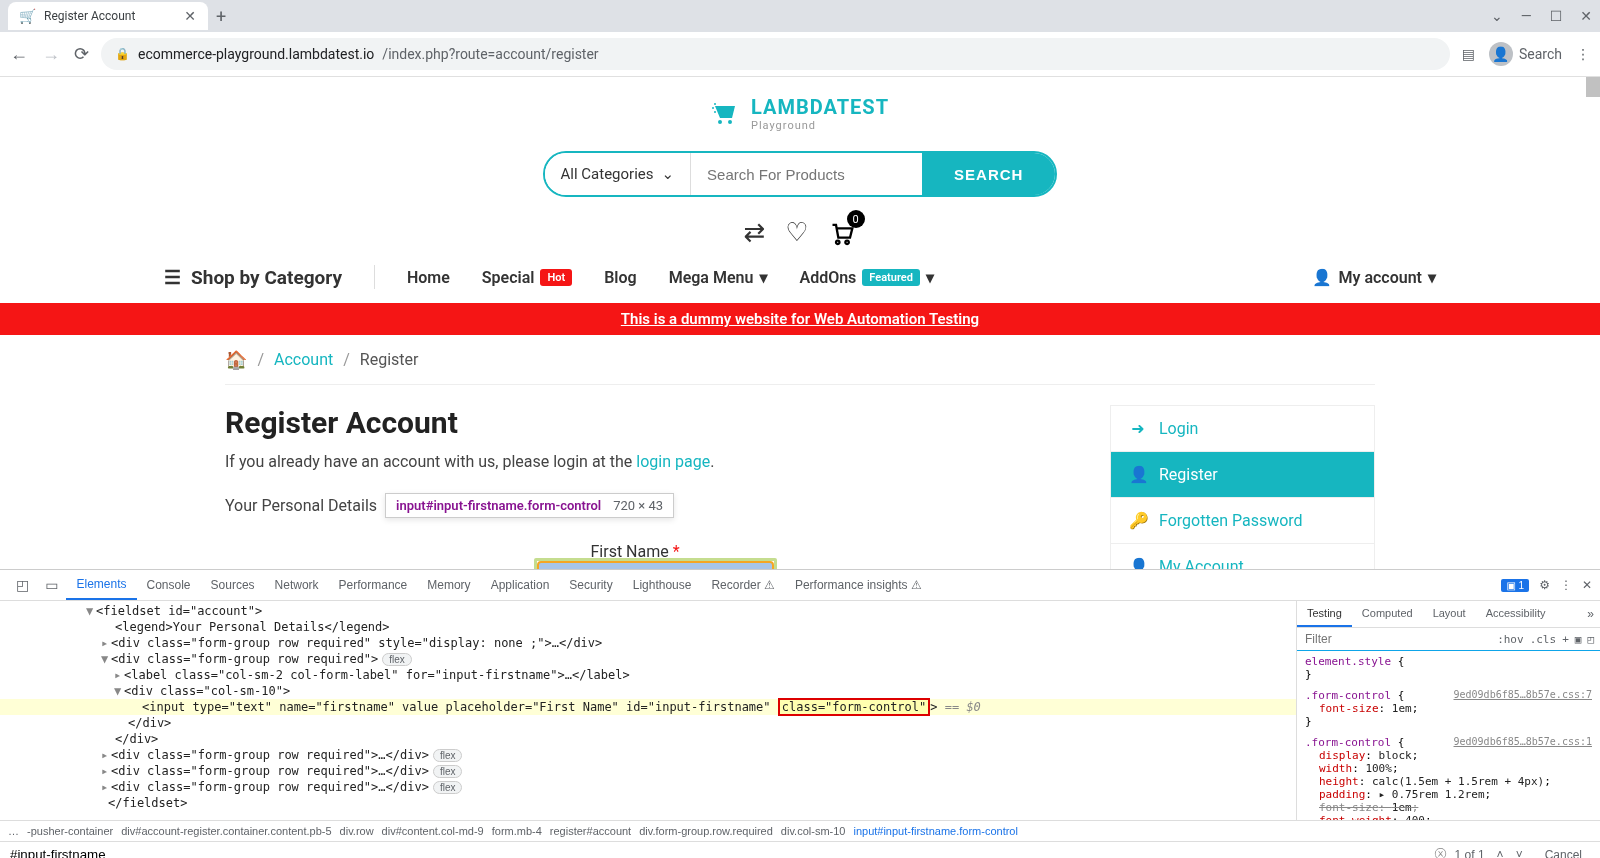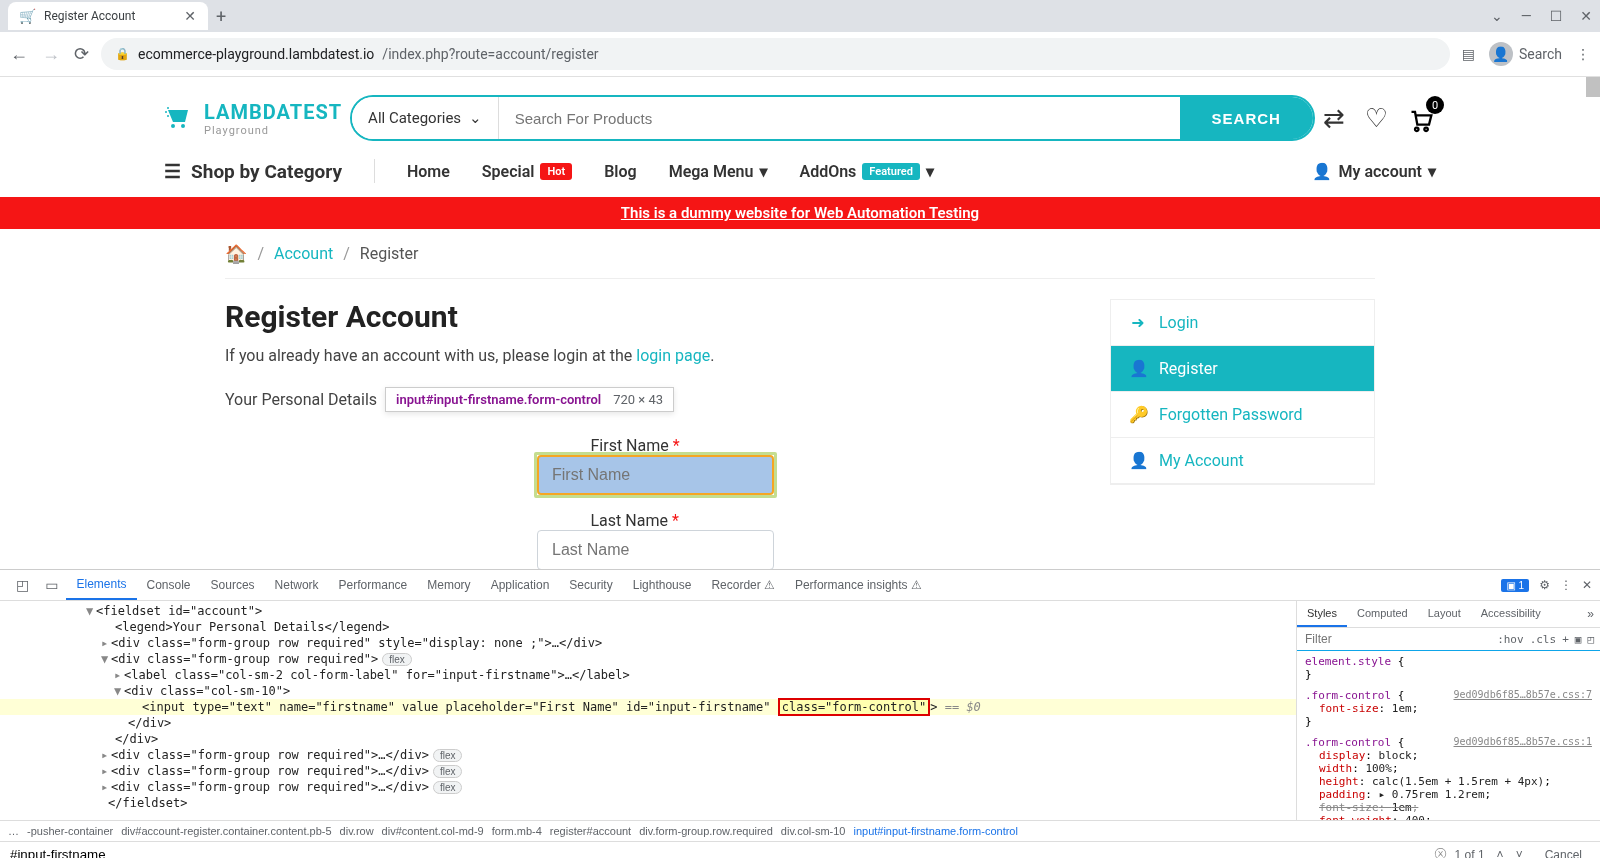--- a/index.html
+++ b/index.html
@@ -25,21 +25,21 @@
     .url-path { color: #5f6368; }
     .nav-right { display: flex; align-items: center; gap: 14px; font-size: 14px; color: #5f6368; }
     .guest-pill { display: flex; align-items: center; gap: 6px; }
     .guest-avatar { width: 24px; height: 24px; border-radius: 50%; background: #bdc1c6; display: flex; align-items: center; justify-content: center; font-size: 14px; }
     
     
     .page { position: relative; height: calc(100vh - 68px); overflow: hidden; }
     .page-scroll { height: 100%; overflow-y: auto; }
     .scrollbar-stub { position: absolute; right: 0; top: 0; width: 14px; height: 20px; background: #c1c1c1; }
     
-    .header-row { max-width: 1320px; margin: 0 auto; padding: 18px 24px; display: flex; align-items: center; gap: 8px; }
+    .header-row { max-width: 1320px; margin: 0 auto; padding: 18px 24px; display: flex; align-items: center; gap: 19px; flex-direction: column; }
     .logo { display: flex; align-items: center; gap: 8px; }
     .logo-text { font-size: 20px; font-weight: 700; color: #16b6c0; letter-spacing: 1px; }
     .logo-sub { font-size: 11px; color: #999; letter-spacing: 1px; }
     .logo-icon { width: 32px; height: 32px; }
     
     .search-wrap { flex: 1; display: flex; border: 2px solid #16b6c0; border-radius: 28px; overflow: hidden; }
     .cat-select { padding: 12px 16px; background: #fff; border: none; display: flex; align-items: center; gap: 8px; font-size: 15px; color: #333; cursor: pointer; border-right: 1px solid #ddd; }
     .search-input { flex: 1; border: none; padding: 12px 16px; font-size: 15px; outline: none; }
     .search-btn { background: #16b6c0; color: #fff; border: none; padding: 0 32px; font-size: 15px; font-weight: 700; letter-spacing: 1px; cursor: pointer; }
     
@@ -344,21 +344,21 @@
         <div class="dt-line" style="padding-left:128px">&lt;/div&gt;</div>
         <div class="dt-line" style="padding-left:115px">&lt;/div&gt;</div>
         <div class="dt-line" style="padding-left:115px"><span class="arrow">▸</span><span>&lt;div class="form-group row required"&gt;…&lt;/div&gt;</span><span class="flex-badge">flex</span></div>
         <div class="dt-line" style="padding-left:115px"><span class="arrow">▸</span><span>&lt;div class="form-group row required"&gt;…&lt;/div&gt;</span><span class="flex-badge">flex</span></div>
         <div class="dt-line" style="padding-left:115px"><span class="arrow">▸</span><span>&lt;div class="form-group row required"&gt;…&lt;/div&gt;</span><span class="flex-badge">flex</span></div>
         <div class="dt-line" style="padding-left:108px">&lt;/fieldset&gt;</div>
       </div>
 
       <div class="dt-styles">
         <div class="dt-styles-tabs">
-          <span class="dt-styles-tab active">Styles</span>
+          <span class="dt-styles-tab active">Testing</span>
           <span class="dt-styles-tab">Computed</span>
           <span class="dt-styles-tab">Layout</span>
           <span class="dt-styles-tab">Accessibility</span>
           <span class="arrows">»</span>
         </div>
         <div class="dt-filter-row">
           <input class="dt-filter" placeholder="Filter" style="">
           <div class="dt-filter-ctrls">
             <span>:hov</span>
             <span>.cls</span>

